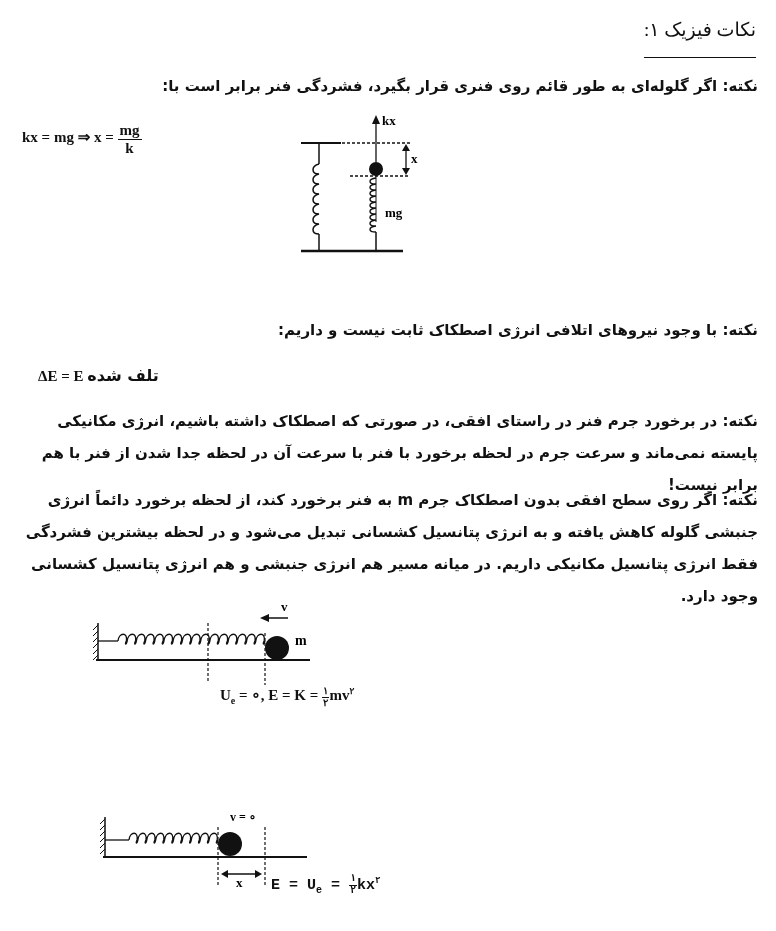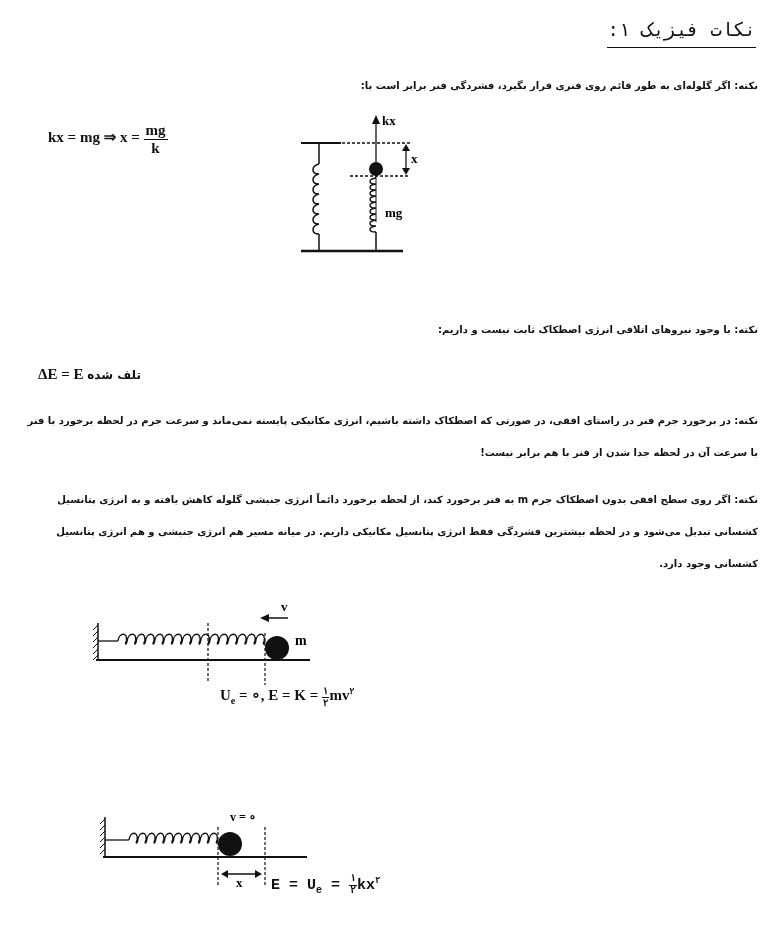--- a/index.html
+++ b/index.html
@@ -1,37 +1,37 @@
 <!DOCTYPE html>
 <html><head>
 <meta charset="utf-8">
 <style>
   html, body { margin:0; padding:0; background:#ffffff; }
   body { width:776px; height:931px; position:relative; overflow:hidden; font-family:"DejaVu Serif", serif; color:#111; }
   .abs { position:absolute; }
-  .title { right:20px; top:18px; font-family:Liberation Mono, monospace; font-size:19px; direction:rtl; padding-bottom:5px; border-bottom:1.5px solid #111; }
-  .para { right:18px; direction:rtl; text-align:right; font-family:"DejaVu Sans", sans-serif; font-weight:bold; font-size:10px; line-height:32px; }
+  .title { right:20px; top:18px; font-family:Liberation Serif, serif; font-size:19px; direction:rtl; padding-bottom:16px; border-bottom:1.5px solid #111; }
+  .para { right:18px; direction:rtl; text-align:right; font-family:"DejaVu Sans", sans-serif; font-weight:bold; font-size:15px; line-height:32px; }
   .formula { font-family:"Liberation Serif", serif; font-weight:bold; font-size:15px; white-space:nowrap; }
   .frac { display:inline-block; vertical-align:middle; text-align:center; line-height:1.1; }
   .frac .num { display:block; border-bottom:1.5px solid #111; padding:0 2px; }
   .frac .den { display:block; }
   .small-frac { display:inline-block; vertical-align:middle; text-align:center; font-size:10px; line-height:1.05; }
   .small-frac .num { display:block; border-bottom:1.2px solid #111; padding:0 1px; }
   sup.s { font-size:9px; }
   sub.s { font-size:10px; }
   svg text { font-family:"Liberation Serif", serif; font-weight:bold; }
 </style>
 </head>
 <body>
 
 <div class="abs title">نکات فیزیک ۱:</div>
 
 <div class="abs para" style="top:70px; width:740px;">نکته: اگر گلوله‌ای به طور قائم روی فنری قرار بگیرد، فشردگی فنر برابر است با:</div>
 
-<div class="abs formula" style="left:48px; top:122px;">
+<div class="abs formula" style="left:22px; top:122px;">
   <span>kx = mg ⇒ x = </span>
   <span class="frac">
     <span class="num">mg</span>
     <span class="den">k</span>
   </span>
 </div>
 
 <svg class="abs" style="left:295px; top:112px;" width="130" height="145">
 
   <line x1="6" y1="31" x2="46" y2="31" stroke="#111" stroke-width="2"></line>
@@ -58,21 +58,21 @@
   <polygon points="111,32 107,39 115,39" fill="#111"></polygon>
   <polygon points="111,63 107,56 115,56" fill="#111"></polygon>
   <text x="116" y="51" font-size="13">x</text>
   <text x="90" y="105" font-size="13">mg</text>
 </svg>
 
 <div class="abs para" style="top:314px; width:740px;">نکته: با وجود نیروهای اتلافی انرژی اصطکاک ثابت نیست و داریم:</div>
 
 <div class="abs formula" style="left:38px; top:366px;">
   <span>ΔE = E</span>
-  <span style="font-family:'DejaVu Sans',sans-serif; font-size:12px;">تلف شده</span>
+  <span style="font-family:'DejaVu Sans',sans-serif; font-size:16px;">تلف شده</span>
 </div>
 
 <div class="abs para" style="top:405px; width:740px;">نکته: در برخورد جرم فنر در راستای افقی، در صورتی که اصطکاک داشته باشیم، انرژی مکانیکی پایسته نمی‌ماند و سرعت جرم در لحظه برخورد با فنر با سرعت آن در لحظه جدا شدن از فنر با هم برابر نیست!</div>
 
 <div class="abs para" style="top:484px; width:740px;">نکته: اگر روی سطح افقی بدون اصطکاک جرم m به فنر برخورد کند، از لحظه برخورد دائماً انرژی جنبشی گلوله کاهش یافته و به انرژی پتانسیل کشسانی تبدیل می‌شود و در لحظه بیشترین فشردگی فقط انرژی پتانسیل مکانیکی داریم. در میانه مسیر هم انرژی جنبشی و هم انرژی پتانسیل کشسانی وجود دارد.</div>
 
 <svg class="abs" style="left:88px; top:595px;" width="240" height="95">
 
   <line x1="10" y1="28" x2="10" y2="65" stroke="#111" stroke-width="1.5"></line>
   <g stroke="#111" stroke-width="1">

